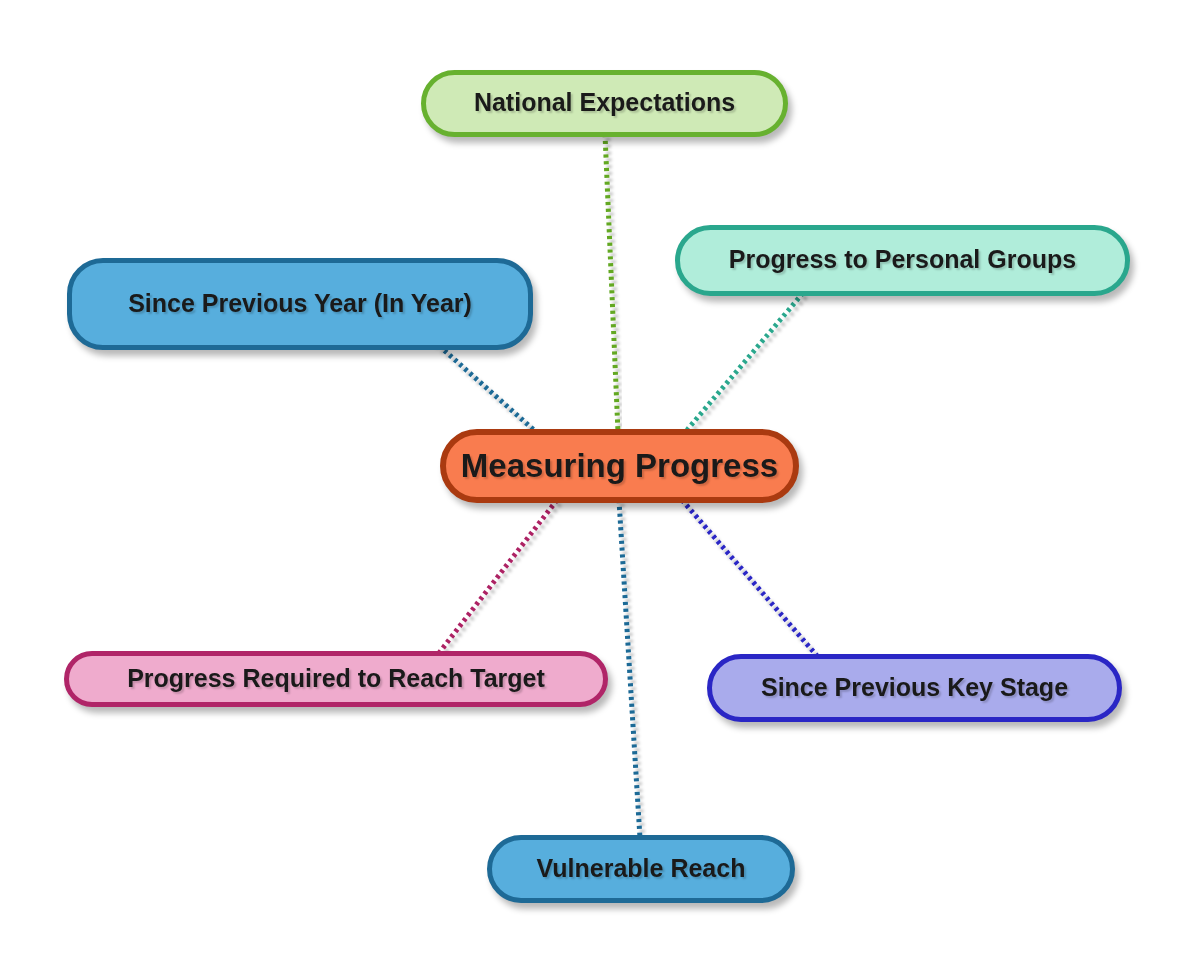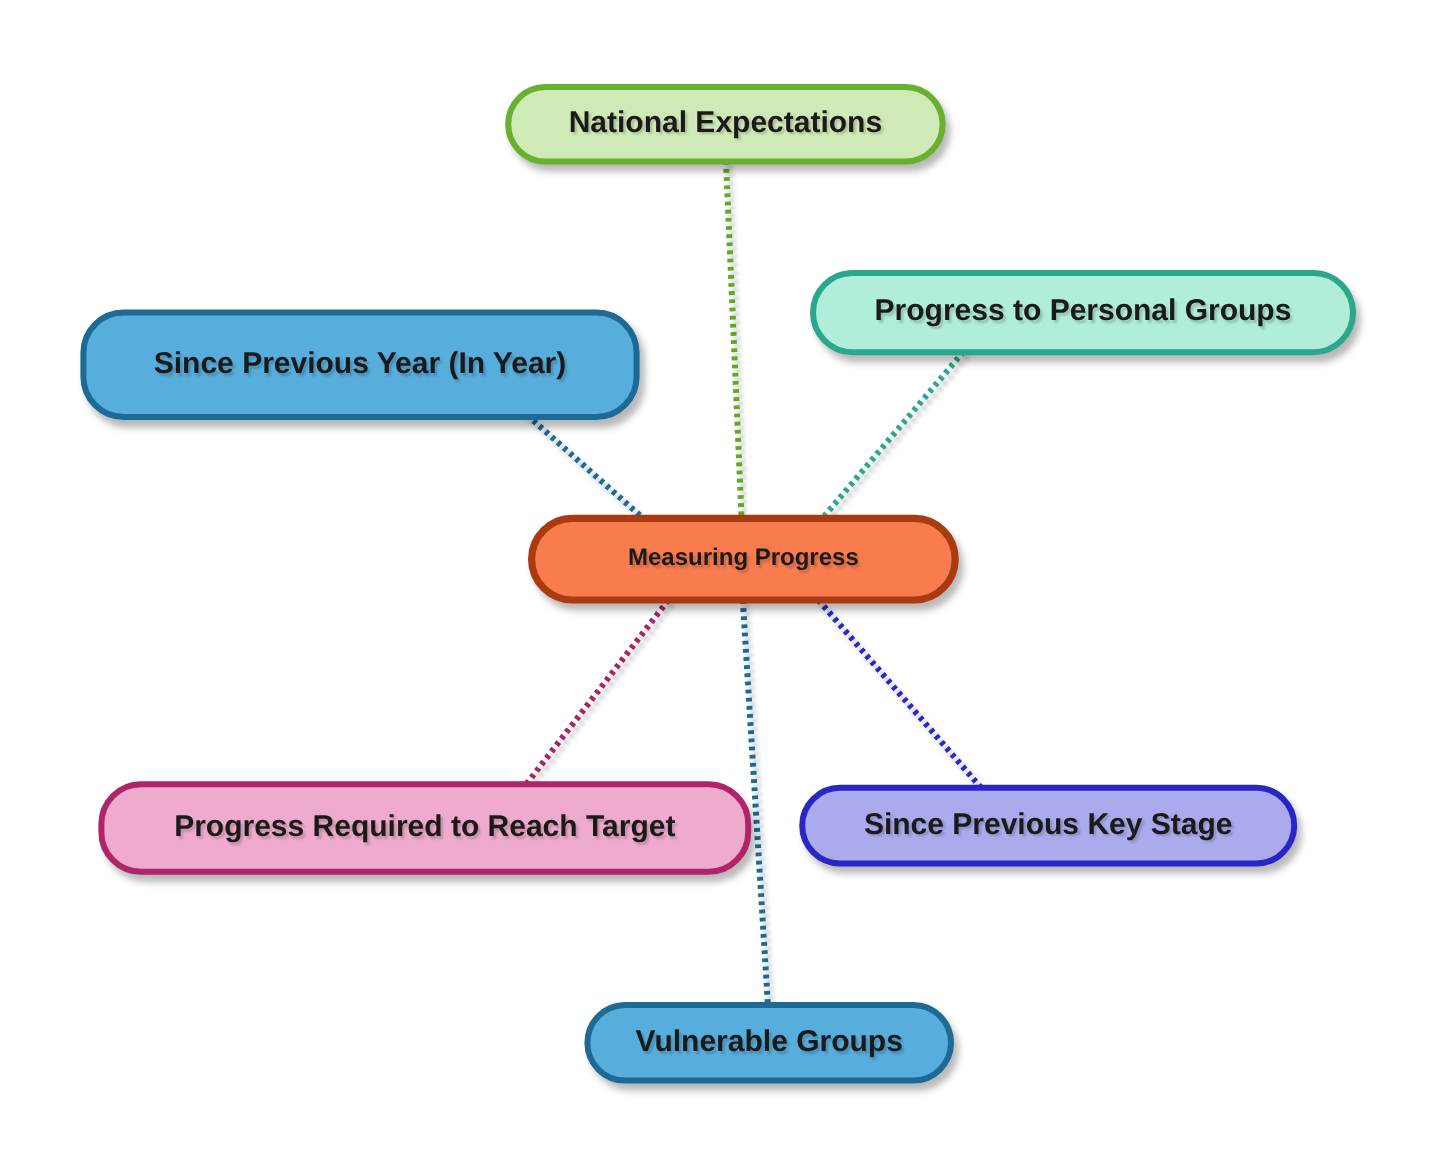--- a/index.html
+++ b/index.html
@@ -41,21 +41,21 @@
     white-space: nowrap;
     letter-spacing: 0px;
     text-shadow: 2px 2px 2px rgba(0,0,0,0.18);
     line-height: 1;
     padding-bottom: 2px;
   }
   .node.center {
     border-width: 6px;
   }
   .node.center .node-label {
-    font-size: 20px;
+    font-size: 33px;
   }
 </style>
 </head>
 <body>
 
 <div id="stage" style="width: 1196px; height: 972px; background: rgb(255, 255, 255);">
   <svg id="edges" xmlns="http://www.w3.org/2000/svg" viewBox="0 0 1196 972">
     <defs>
       <filter id="edge-shadow" x="-30%" y="-30%" width="160%" height="160%">
         <feDropShadow dx="3" dy="4" stdDeviation="1.6" flood-color="#000000" flood-opacity="0.25"></feDropShadow>
@@ -74,23 +74,23 @@
       </div>
       <div class="node" style="left: 421px; top: 70px; width: 367px; height: 67px; background: rgb(207, 234, 182); border-color: rgb(103, 177, 47); border-radius: 33.5px;">
         <span class="node-label">National Expectations</span>
       </div>
       <div class="node" style="left: 675px; top: 225px; width: 455px; height: 71px; background: rgb(176, 237, 218); border-color: rgb(42, 167, 141); border-radius: 35.5px;">
         <span class="node-label">Progress to Personal Groups</span>
       </div>
       <div class="node" style="left: 67px; top: 258px; width: 466px; height: 92px; background: rgb(87, 174, 221); border-color: rgb(30, 106, 150); border-radius: 36px;">
         <span class="node-label">Since Previous Year (In Year)</span>
       </div>
-      <div class="node" style="left: 82px; top: 651px; width: 544px; height: 78px; background: rgb(239, 171, 205); border-color: rgb(176, 37, 104); border-radius: 35.5px;">
+      <div class="node" style="left: 64px; top: 651px; width: 544px; height: 56px; background: rgb(239, 171, 205); border-color: rgb(176, 37, 104); border-radius: 35.5px;">
         <span class="node-label">Progress Required to Reach Target</span>
       </div>
-      <div class="node" style="left: 666px; top: 654px; width: 415px; height: 68px; background: rgb(169, 171, 236); border-color: rgb(42, 38, 197); border-radius: 34px;">
+      <div class="node" style="left: 707px; top: 654px; width: 415px; height: 68px; background: rgb(169, 171, 236); border-color: rgb(42, 38, 197); border-radius: 34px;">
         <span class="node-label">Since Previous Key Stage</span>
       </div>
       <div class="node" style="left: 487px; top: 835px; width: 308px; height: 68px; background: rgb(87, 174, 221); border-color: rgb(30, 106, 150); border-radius: 34px;">
-        <span class="node-label">Vulnerable Groups</span>
+        <span class="node-label">Vulnerable Reach</span>
       </div>
     </div>
 </div>
 
 </body></html>

